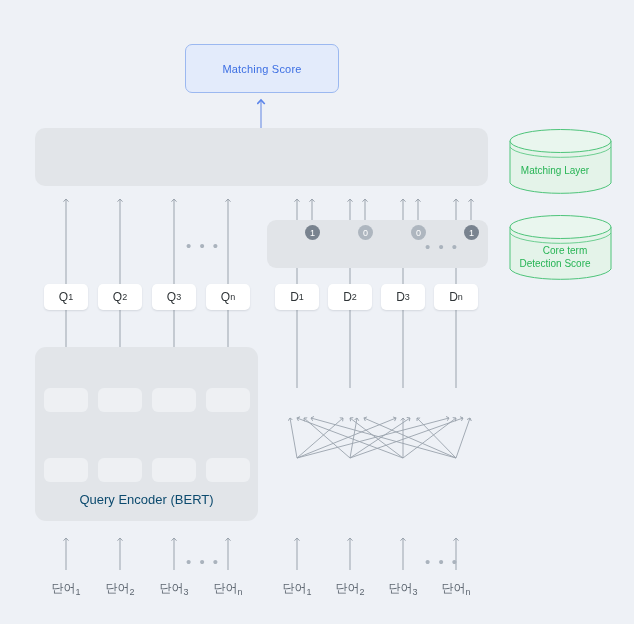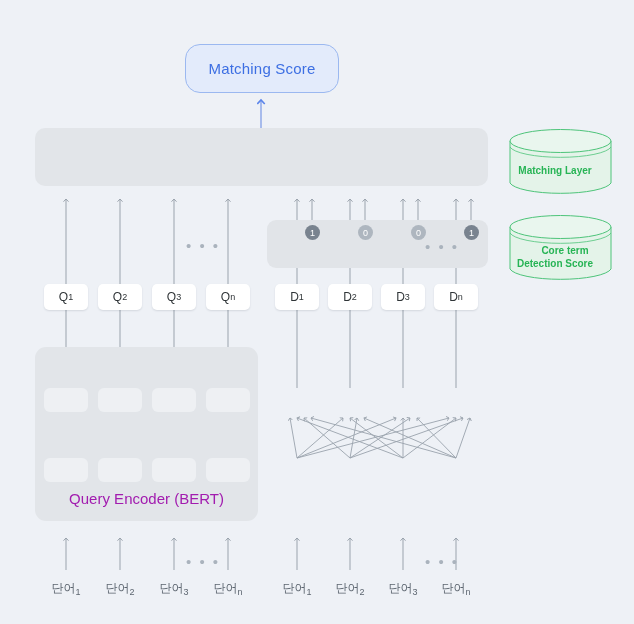--- a/index.html
+++ b/index.html
@@ -19,26 +19,26 @@
     height: 624px;
   }
   .abs { position: absolute; }
 
   
   .matching-score {
     left: 185px; top: 44px;
     width: 152px; height: 47px;
     background: #e3ebfb;
     border: 1px solid #9bb8f0;
-    border-radius: 15px;
+    border-radius: 7px;
     display: flex;
     align-items: center;
     justify-content: center;
     color: #3d6fe3;
-    font-size: 15px;
+    font-size: 11px;
     letter-spacing: .2px;
   }
 
   
   .panel {
     background: #e2e5e9;
     border-radius: 10px;
   }
   .matching-bar {
     left: 35px; top: 128px;
@@ -54,22 +54,22 @@
     top: 347px; height: 174px;
     background: #e2e5e9;
     border-radius: 11px;
   }
   .encoder.query { left: 35px; width: 223px; }
   .encoder.doc   { left: 267px; width: 221px; }
   .encoder-label {
     position: absolute;
     left: 0; right: 0; bottom: 14px;
     text-align: center;
-    color: #a21caf;
-    font-size: 15px;
+    color: #0c4a6e;
+    font-size: 13px;
   }
   .enc-cell {
     position: absolute;
     width: 44px; height: 24px;
     background: #eef0f3;
     border-radius: 6px;
   }
 
   
   .chip {
@@ -119,21 +119,20 @@
   .cyl {
     width: 103px; height: 68px;
   }
   .cyl-text {
     position: absolute;
     left: 0; right: 11px;
     text-align: center;
     color: #27b455;
     font-size: 10px;
     line-height: 13px;
-    font-weight: bold;
   }
 
   svg.lines { position: absolute; left: 0; top: 0; }
 </style>
 </head>
 <body>
 
 <div id="diagram">
 
   <svg class="lines" width="634" height="624">

